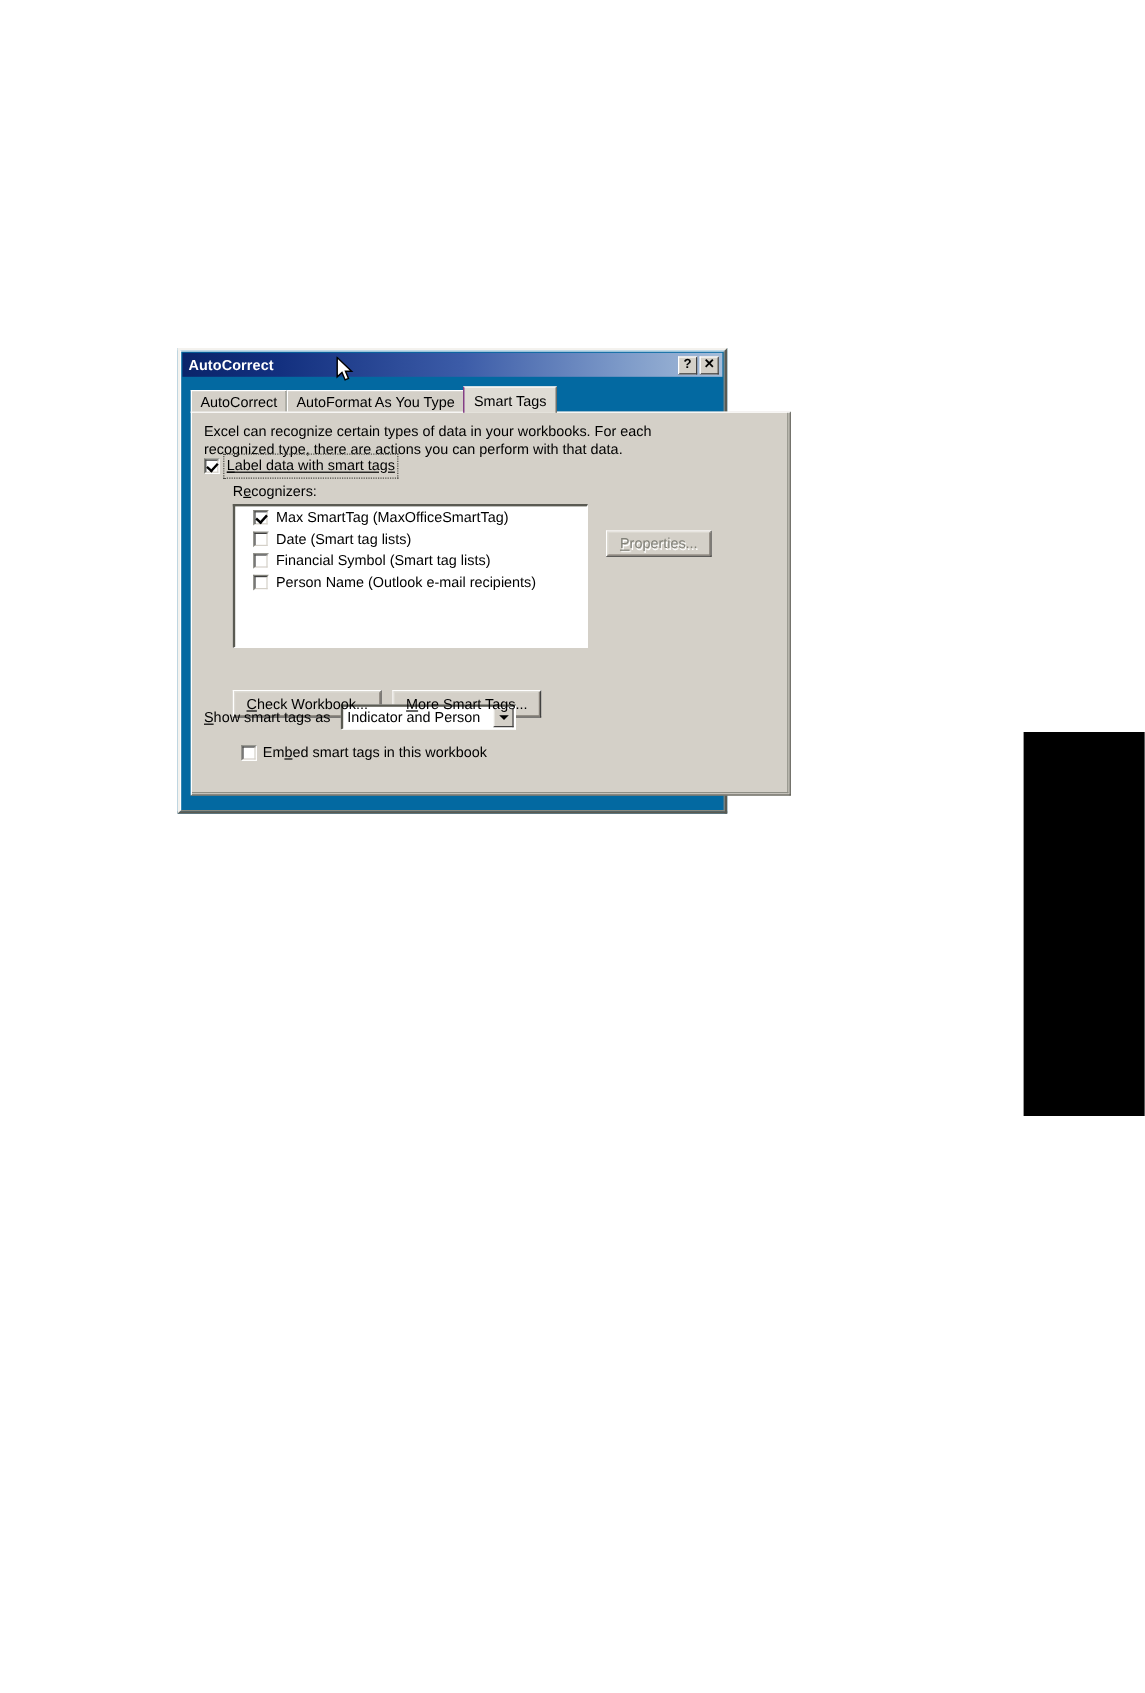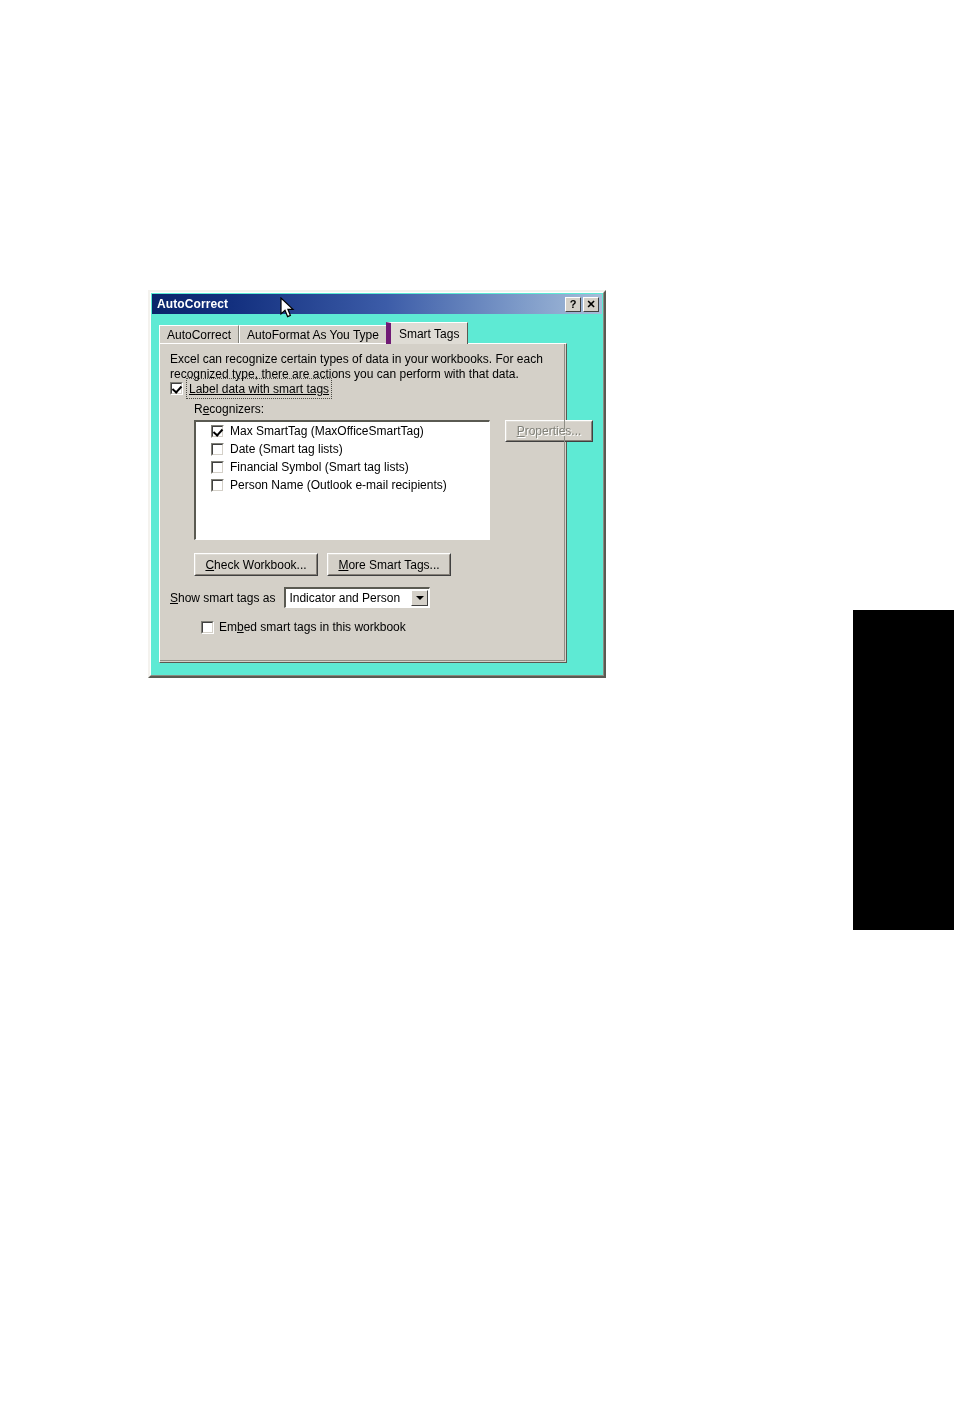--- a/index.html
+++ b/index.html
@@ -26,21 +26,21 @@
     background: #000000;
   }
 
   
   .dialog {
     position: absolute;
     left: 148px;
     top: 290px;
     width: 458px;
     height: 388px;
-    background: #5eead4;
+    background: #0369a1;
     border-top: 2px solid #f4f2ee;
     border-left: 2px solid #f4f2ee;
     border-right: 2px solid #5a5a52;
     border-bottom: 2px solid #5a5a52;
     box-sizing: border-box;
   }
   .dialog-inner {
     position: absolute;
     left: 0; top: 0; right: 0; bottom: 0;
     border-top: 1px solid #ffffff;
@@ -124,35 +124,35 @@
     display: flex;
     align-items: center;
     font-size: 12px;
     color: #000000;
     white-space: nowrap;
   }
   .tab.selected {
     height: 22px;
     background: #dfdcd5;
     border-top: 1px solid #ffffff;
-    border-left: 5px solid #701a75;
+    border-left: 1px solid #701a75;
     border-right: 1px solid #5a5a52;
     margin-left: -1px;
     margin-right: -1px;
     z-index: 3;
     position: relative;
     padding: 0 8px;
   }
 
   
   .tabpanel {
     position: absolute;
     left: 9px;
     top: 51px;
-    width: 408px;
+    width: 500px;
     height: 320px;
     background: #d4d0c8;
     border-top: 1px solid #ffffff;
     border-left: 1px solid #ffffff;
     border-right: 1px solid #5a5a52;
     border-bottom: 1px solid #5a5a52;
     box-sizing: border-box;
   }
   .tabpanel::after {
     content: "";
@@ -271,20 +271,21 @@
     border-right: 1px solid #404040;
     border-bottom: 1px solid #404040;
     box-sizing: border-box;
     font-size: 12px;
     color: #000000;
     display: flex;
     align-items: center;
     justify-content: center;
     position: relative;
     white-space: nowrap;
+    margin-top: 22px;
   }
   .btn::before {
     content: "";
     position: absolute;
     left: 0; top: 0; right: 0; bottom: 0;
     border-top: 1px solid #dedbd4;
     border-left: 1px solid #dedbd4;
     border-right: 1px solid #868078;
     border-bottom: 1px solid #868078;
     pointer-events: none;

